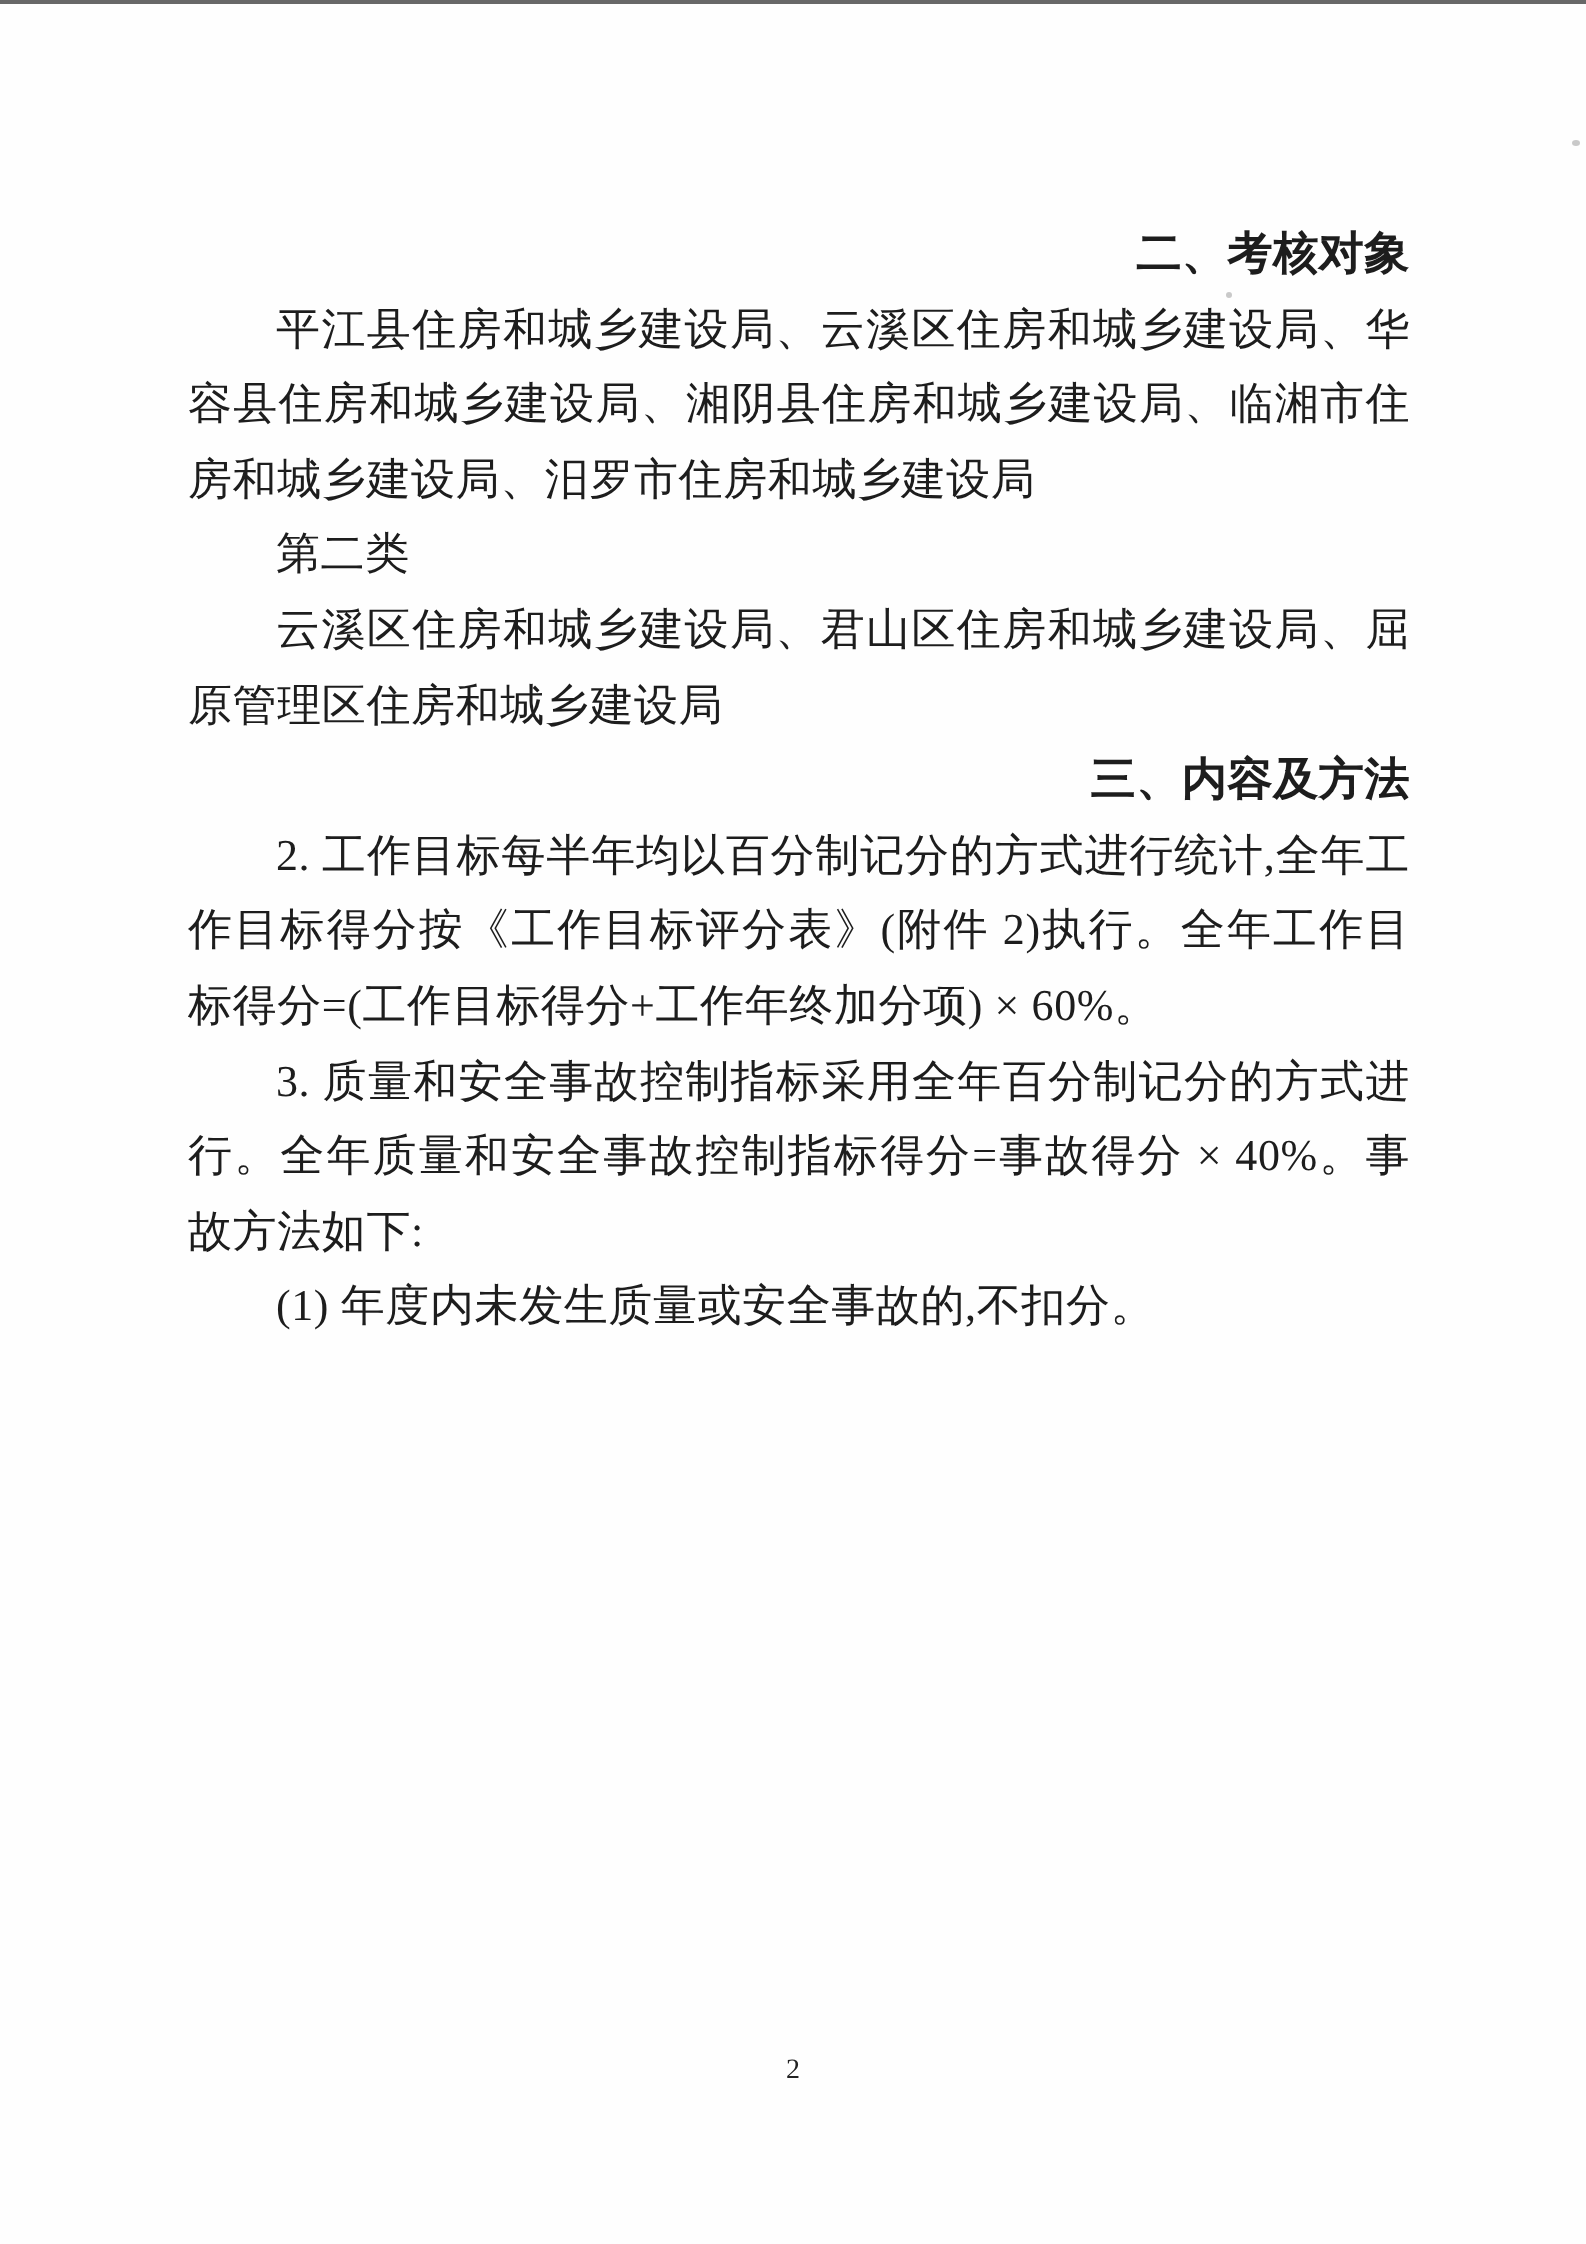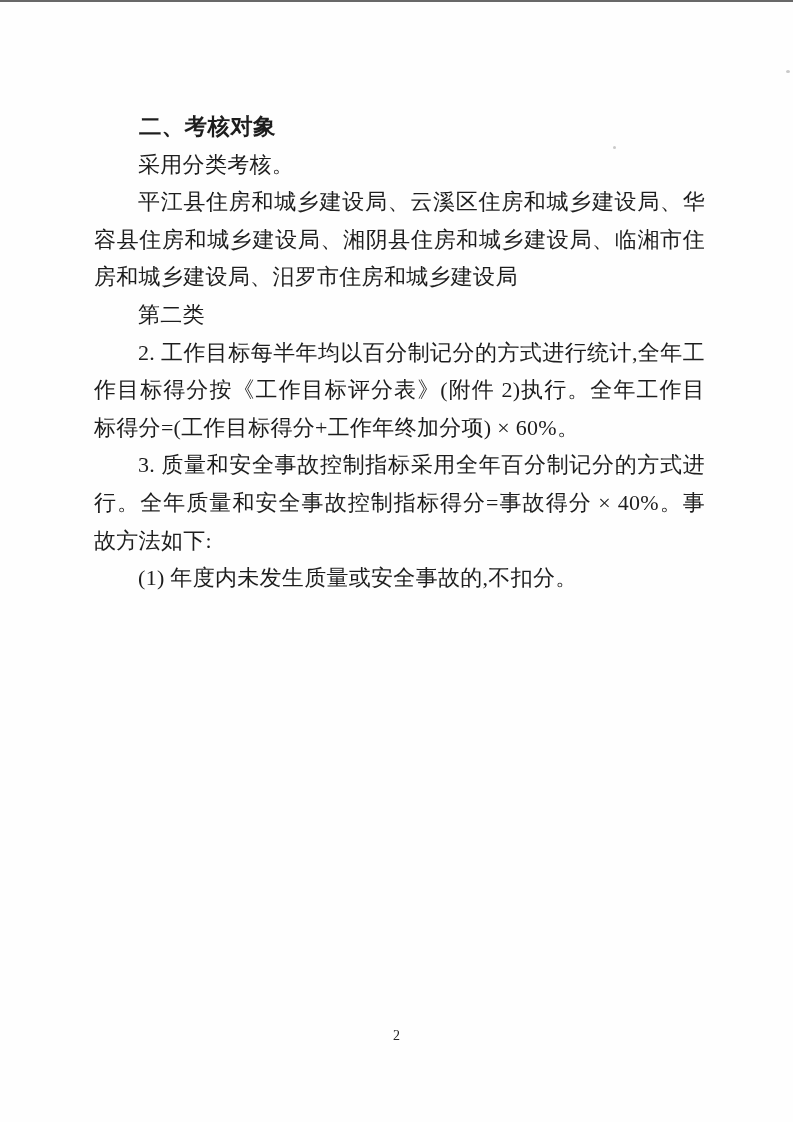--- a/index.html
+++ b/index.html
@@ -38,21 +38,21 @@
     line-height: 37.6px;
     text-align: justify;
     text-indent: 2em;
     letter-spacing: 0.3px;
     word-break: break-all;
   }
   .doc-content p.heading {
     font-family: "Liberation Sans", "DejaVu Sans", sans-serif;
     font-weight: bold;
     font-size: 22.5px;
-    text-align: left;
+    text-align: right;
   }
   .page-number {
     position: absolute;
     top: 1028px;
     left: 0;
     width: 100%;
     text-align: center;
     font-size: 14px;
     color: #222;
     font-family: "Liberation Serif", "DejaVu Serif", serif;
@@ -66,23 +66,24 @@
   .speck-1 { left: 613px; top: 146px; width: 3px; height: 3px; }
   .speck-2 { left: 786px; top: 70px;  width: 4px; height: 3px; }
 </style>
 </head>
 <body>
 
 <div class="scan-top-edge"></div>
 
 <div class="doc-content">
     <p class="heading">二、考核对象</p>
-    <p class="para">采用分类考核。</p>
     <p class="para">平江县住房和城乡建设局、云溪区住房和城乡建设局、华容县住房和城乡建设局、湘阴县住房和城乡建设局、临湘市住房和城乡建设局、汨罗市住房和城乡建设局</p>
     <p class="para">第二类</p>
+    <p class="para">云溪区住房和城乡建设局、君山区住房和城乡建设局、屈原管理区住房和城乡建设局</p>
+    <p class="heading">三、内容及方法</p>
     <p class="para">2. 工作目标每半年均以百分制记分的方式进行统计,全年工作目标得分按《工作目标评分表》(附件 2)执行。全年工作目标得分=(工作目标得分+工作年终加分项) × 60%。</p>
     <p class="para">3. 质量和安全事故控制指标采用全年百分制记分的方式进行。全年质量和安全事故控制指标得分=事故得分 × 40%。事故方法如下:</p>
     <p class="para">(1) 年度内未发生质量或安全事故的,不扣分。</p>
   </div>
 
 <div class="page-number">2</div>
 
 <span class="speck speck-1"></span>
 <span class="speck speck-2"></span>
 

